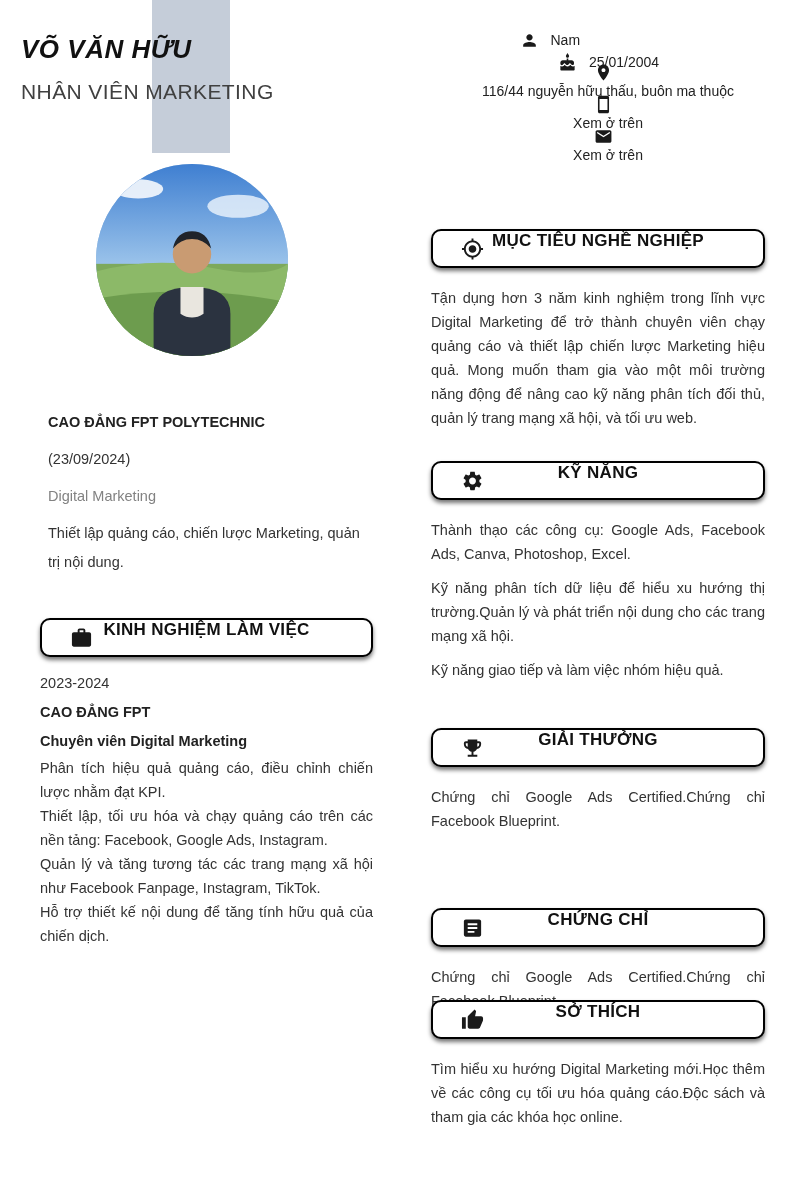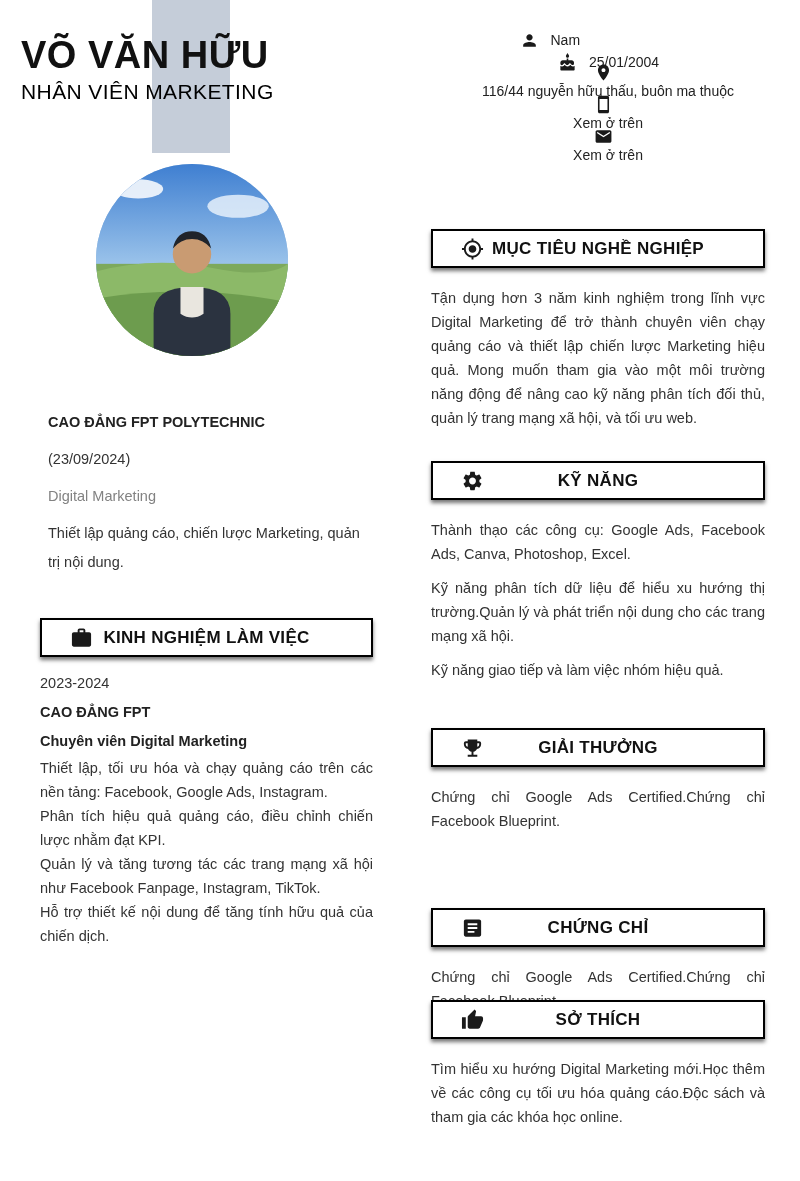--- a/index.html
+++ b/index.html
@@ -2,40 +2,40 @@
 <html><head>
 <meta charset="utf-8">
 <style>
   * { margin:0; padding:0; box-sizing:border-box; }
   html,body { background:#ffffff; }
   body { font-family:"Liberation Sans","DejaVu Sans",sans-serif; color:#222; }
   .page { position:relative; width:800px; height:1181px; background:#ffffff; overflow:hidden; }
 
   .band { position:absolute; left:152px; top:0; width:78px; height:153px; background:#c5cdd9; }
 
-  .name { position:absolute; left:21px; top:34px; font-size:38px; font-weight:bold; color:#111; letter-spacing:0.5px; }
-  .jobtitle { position:absolute; left:21px; top:80px; font-size:21px; font-weight:400; color:#000000; letter-spacing:0.4px; }
+  .name { position:absolute; left:21px; top:34px; font-size:26px; font-weight:bold; color:#111; letter-spacing:0.5px;font-style:italic; }
+  .jobtitle { position:absolute; left:21px; top:80px; font-size:21px; font-weight:400; color:#404040; letter-spacing:0.4px; }
 
   .photo { position:absolute; left:96px; top:164px; width:192px; height:192px; border-radius:50%; overflow:hidden; background:#9fbede; }
   .photo svg { display:block; width:100%; height:100%; }
 
   .contact { position:absolute; left:440px; top:29px; width:336px; }
   .contact-row { display:flex; align-items:center; height:32px;flex-direction:column; }
   .cell { display:flex; align-items:center; }
   .cell-gender { width:179px; }
   .cicon { width:22px; height:22px; margin-right:10px; flex:0 0 22px; display:flex; align-items:center; justify-content:center; }
   .cicon svg { width:19px; height:19px; fill:#1a1a1a; }
   .ctext { font-size:14px; color:#222; }
 
   .col-left  { position:absolute; left:40px;  top:396px; width:333px; height:780px; }
   .col-right { position:absolute; left:431px; top:229px; width:334px; height:950px; }
   .section { position:absolute; left:0; width:100%; }
 
-  .sec-head { position:relative; height:39px; border:2px solid #000; border-radius:0; background:#fff;
-              box-shadow:0 3px 4px rgba(0,0,0,0.55); display:flex; align-items:center; }
+  .sec-head { position:relative; height:39px; border:2px solid #000; border-radius:10px; background:#fff;
+              box-shadow:0 3px 4px rgba(0,0,0,0.55); display:flex; }
   .sec-icon { position:absolute; left:28px; top:50%; transform:translateY(-50%); width:23px; height:23px; }
   .sec-icon svg { width:23px; height:23px; fill:#1a1a1a; }
   .sec-title { width:100%; text-align:center; font-size:17px; font-weight:bold; color:#111; letter-spacing:0.3px; }
 
   .content { margin-top:12px; font-size:14.5px; color:#333; line-height:24px; }
   .content-r { margin-top:18px; font-size:14.5px; color:#333; line-height:24px; }
   .content-r p { margin:0 0 10px 0; text-align:justify; }
 
   .edu p { line-height:29px; margin:8px; }
   .exp .meta p { line-height:29px; margin:0; }
@@ -150,22 +150,22 @@
         </span>
         <span class="sec-title">KINH NGHIỆM LÀM VIỆC</span>
       </div>
       <div class="content exp">
         <div class="meta">
           <p>2023-2024</p>
           <p class="bold">CAO ĐẲNG FPT</p>
           <p class="bold">Chuyên viên Digital Marketing</p>
         </div>
         <div class="items">
+          <p>Phân tích hiệu quả quảng cáo, điều chỉnh chiến lược nhằm đạt KPI.</p>
           <p>Thiết lập, tối ưu hóa và chạy quảng cáo trên các nền tảng: Facebook, Google Ads, Instagram.</p>
-          <p>Phân tích hiệu quả quảng cáo, điều chỉnh chiến lược nhằm đạt KPI.</p>
           <p>Quản lý và tăng tương tác các trang mạng xã hội như Facebook Fanpage, Instagram, TikTok.</p>
           <p>Hỗ trợ thiết kế nội dung để tăng tính hữu quả của chiến dịch.</p>
         </div>
       </div>
     </section>
 
   </div>
 
   <div class="col-right">
 

